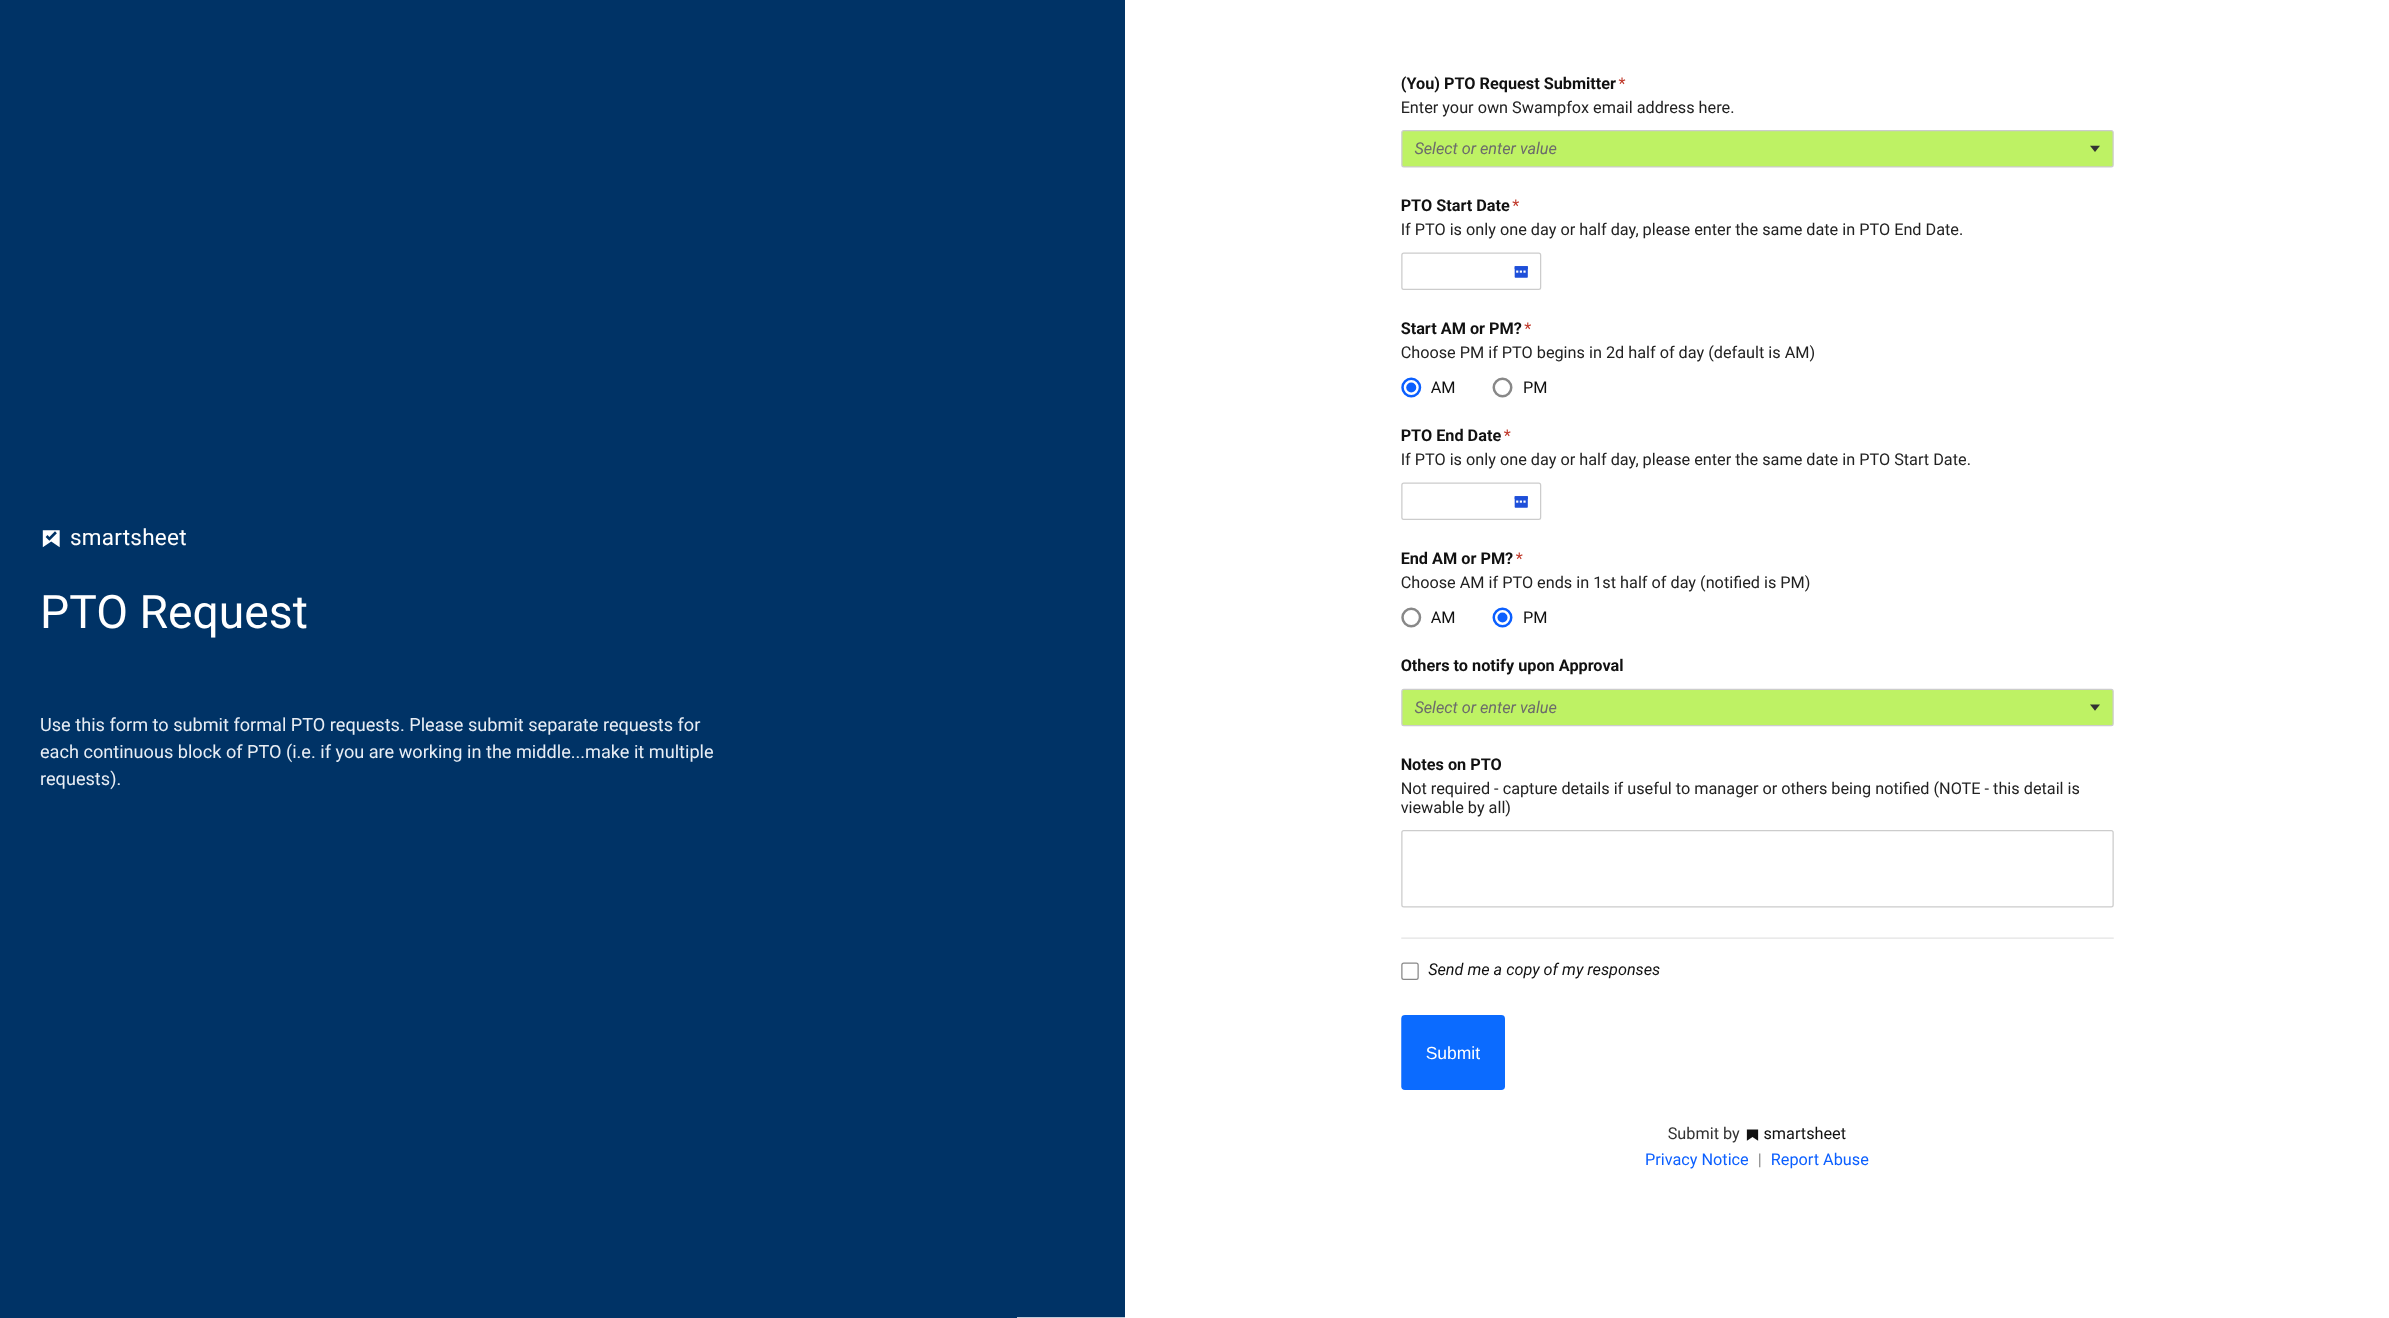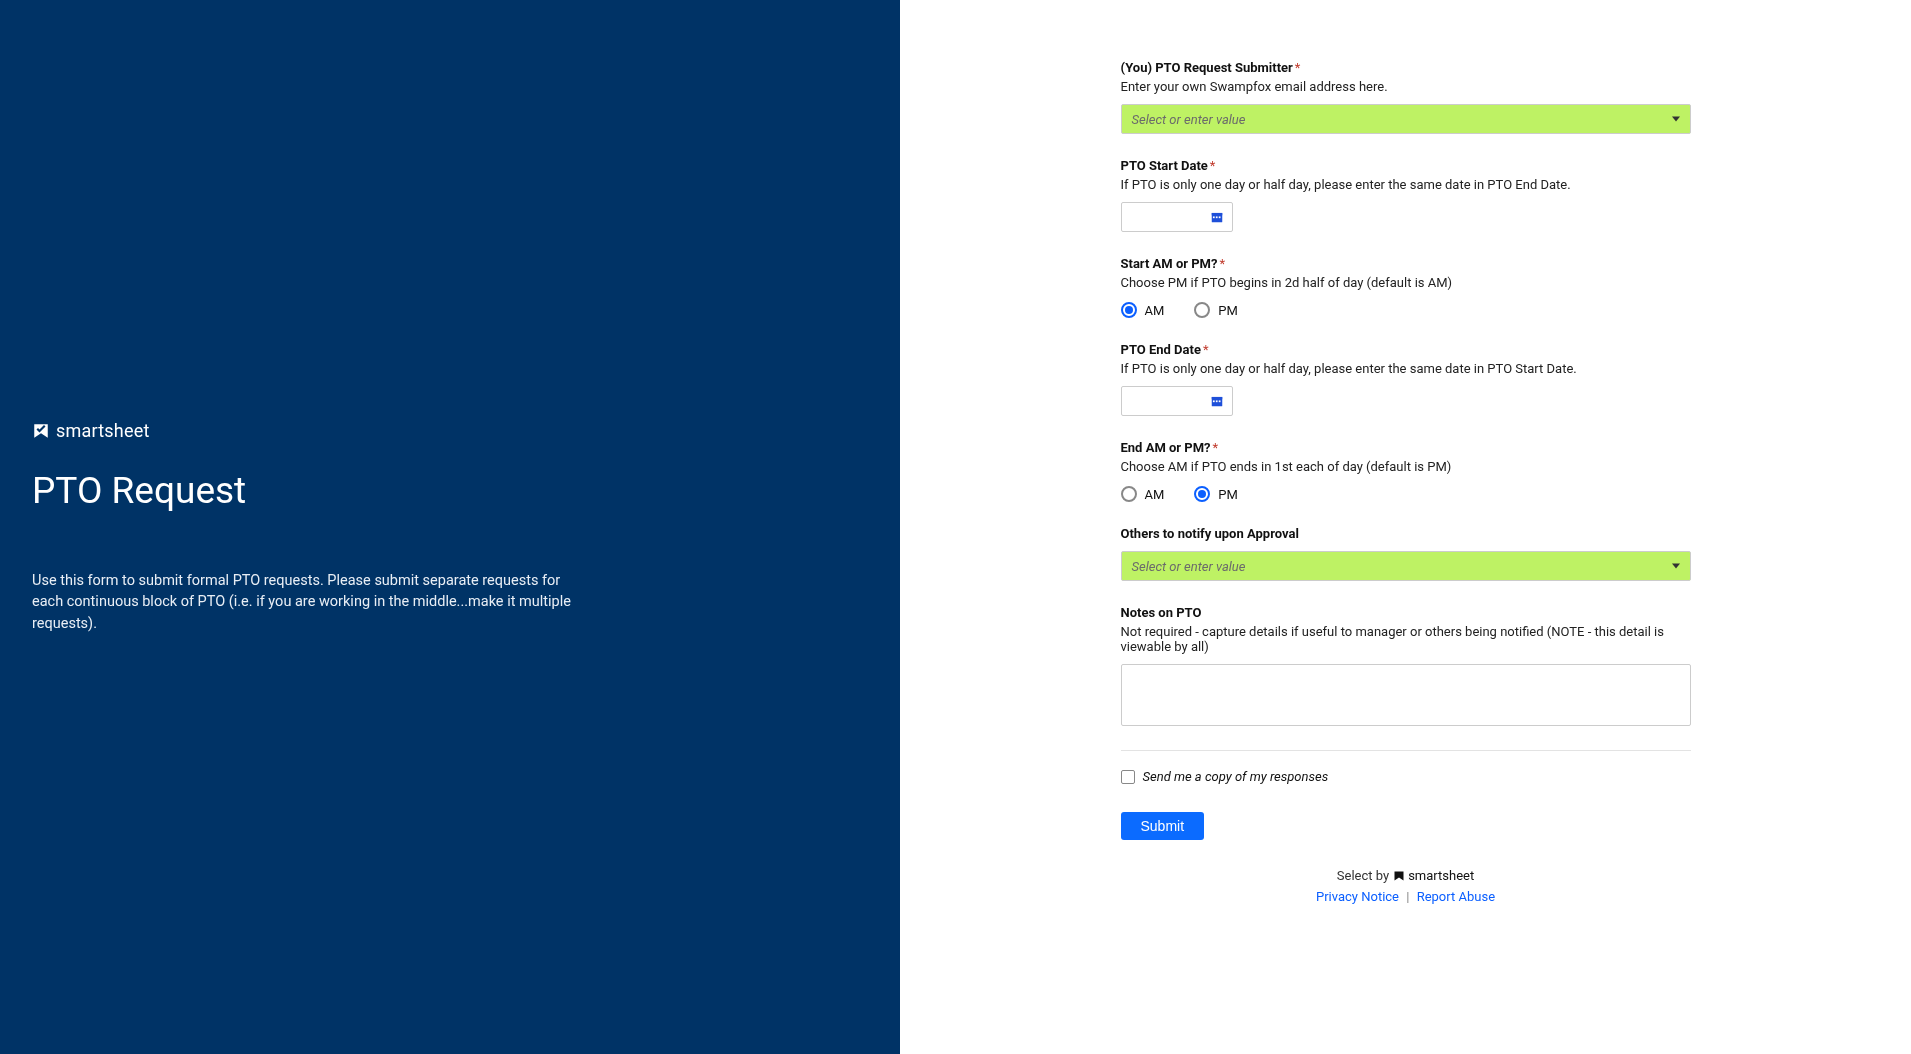--- a/index.html
+++ b/index.html
@@ -108,21 +108,21 @@
 .check-row { display: flex; align-items: center; gap: 8px; margin-bottom: 28px; font-style: italic; }
 .checkbox {
   width: 14px; height: 14px; border: 1px solid #888; border-radius: 2px; background: #fff;
 }
 
 .submit-btn {
   background: #0b6bff;
   color: #fff;
   border: none;
   border-radius: 3px;
-  padding: 6px 20px;
+  padding: 22px 20px;
   font-size: 14px;
   cursor: pointer;
 }
 
 .footer { text-align: center; margin-top: 28px; font-size: 13px; color: #333; padding-bottom: 20px; }
 .footer-powered { display: inline-flex; align-items: center; gap: 4px; }
 .footer-logo { display: inline-flex; align-items: center; gap: 3px; }
 .footer-logo svg { width: 12px; height: 12px; }
 .footer-logo-text { font-weight: 400; font-size: 13px; color: #111; }
 .footer-links { margin-top: 6px; }
@@ -219,21 +219,21 @@
               </svg>
           </span>
         </div>
       </div>
 
       
       <div class="field">
         <div>
           <span class="field-label">End AM or PM?</span><span class="req">*</span>
         </div>
-        <div class="field-help">Choose AM if PTO ends in 1st each of day (default is PM)</div>
+        <div class="field-help">Choose AM if PTO ends in 1st half of day (notified is PM)</div>
         <div class="radio-row">
           <div class="radio-item">
             <span class="radio-circle"></span>
             <span class="radio-label">AM</span>
           </div>
           <div class="radio-item">
             <span class="radio-circle selected">
                 <span class="radio-dot"></span>
               </span>
             <span class="radio-label">PM</span>
@@ -268,21 +268,21 @@
         <span class="checkbox"></span>
         <span>Send me a copy of my responses</span>
       </div>
 
       
       <button class="submit-btn">Submit</button>
 
       
       <div class="footer">
         <div class="footer-powered">
-          <span>Select by</span>
+          <span>Submit by</span>
           <span class="footer-logo">
             <svg viewBox="0 0 24 24">
                 <path fill="#111" d="M3 3h18v18L12 15 3 21V3z"></path>
               </svg>
             <span class="footer-logo-text">smartsheet</span>
           </span>
         </div>
         <div class="footer-links">
           <a class="footer-link">Privacy Notice</a>
           <span class="footer-sep">|</span>

